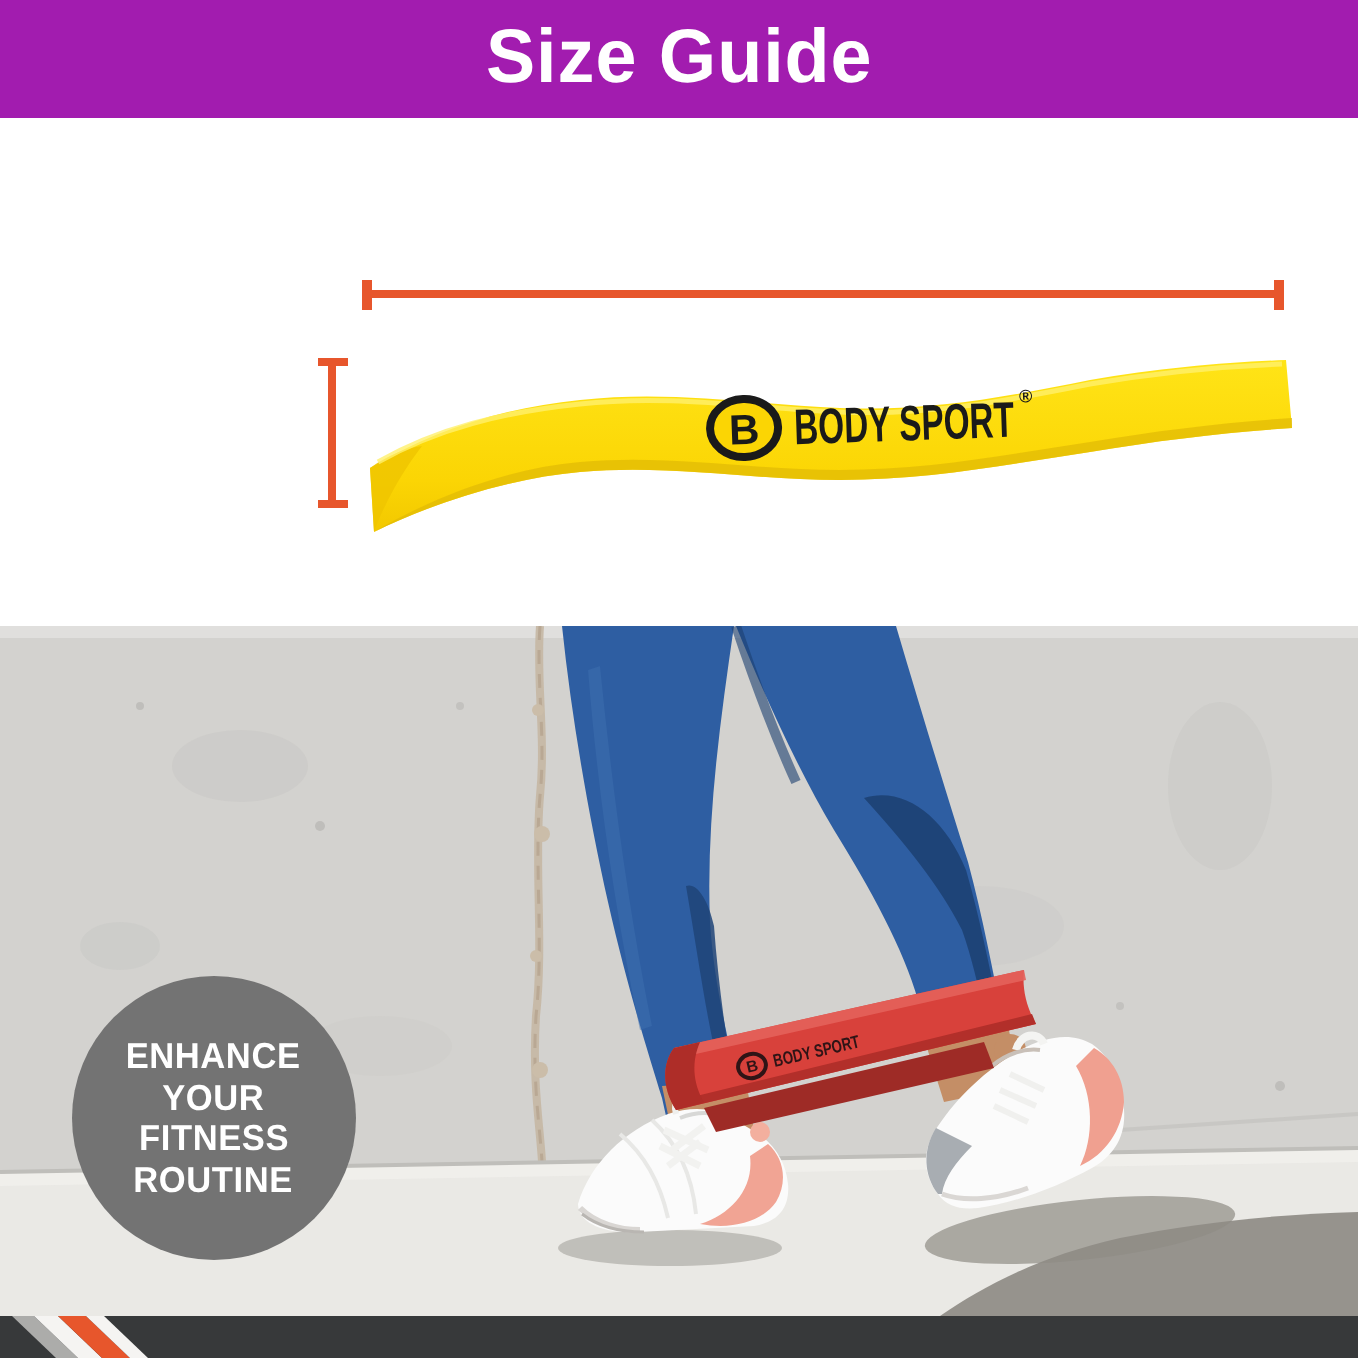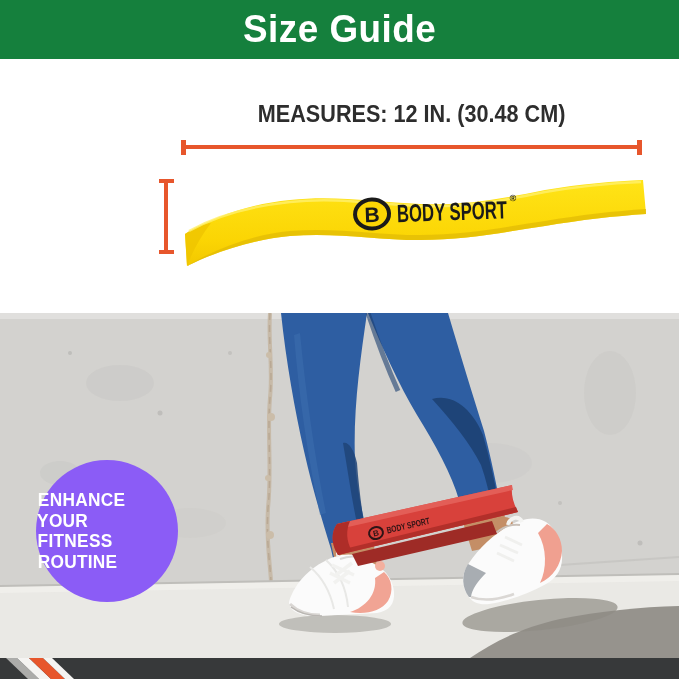--- a/index.html
+++ b/index.html
@@ -3,21 +3,21 @@
 <meta charset="utf-8">
 <style>
   html,body { margin:0; padding:0; background:#ffffff; }
   .page {
     position:relative; width:679px; height:679px; overflow:hidden;
     background:#ffffff; font-family:"Liberation Sans", sans-serif;
   }
   
   .header {
     position:absolute; left:0; top:0; width:679px; height:59px;
-    background:#15803d; display:flex; align-items:center; justify-content:center;
+    background:#a21caf; display:flex; align-items:center; justify-content:center;
   }
   .header .title {
     color:#ffffff; font-size:38px; font-weight:bold; letter-spacing:0.5px;
     transform:scaleX(0.97);
   }
   
   .len-label {
     position:absolute; left:182px; top:101px; width:459px; text-align:center;
     font-size:23px; font-weight:bold; color:#2D2D2D; white-space:nowrap;
   }
@@ -39,46 +39,43 @@
   .vline::before, .vline::after {
     content:""; position:absolute; width:15px; height:4px; left:-5.5px; background:#E7562C;
   }
   .vline::before { top:-2px; } .vline::after { bottom:-2px; }
   
   .band-svg   { position:absolute; left:175px; top:168px; }
   .photo-svg  { position:absolute; left:0px;  top:313px; }
   .stripe-svg { position:absolute; left:0px;  top:658px; }
   
   .badge-circle {
-    position:absolute; left:36px; top:460px; width:142px; height:142px;
-    border-radius:50%; background:#8b5cf6;
-    display:flex; flex-direction:column; align-items:flex-start; justify-content:center;
+    position:absolute; left:36px; top:488px; width:142px; height:142px;
+    border-radius:50%; background:#737373;
+    display:flex; flex-direction:column; align-items:center; justify-content:center;
   }
   .badge-circle span {
     color:#ffffff; font-weight:bold; font-size:18px; line-height:20.5px;
     letter-spacing:0.3px; transform:scaleX(0.96); white-space:nowrap;
   }
   
   .footer {
     position:absolute; left:0; top:658px; width:679px; height:21px; background:#37393A;
   }
   svg text { font-family:"Liberation Sans", sans-serif; }
 </style>
 </head>
 <body>
 
 <div class="page">
 
   <div class="header">
     <div class="title">Size Guide</div>
   </div>
 
-  <div class="len-label">
-    <span class="cond">MEASURES: 12 IN. (30.48 CM)</span>
-  </div>
   <div class="hline"></div>
 
   <div class="vline"></div>
 
   <svg class="band-svg" width="480" height="105" viewBox="0 0 480 105">
     <defs>
       <linearGradient id="bandGrad" x1="0" y1="0" x2="0" y2="1">
         <stop offset="0" stop-color="#FFE417"></stop>
         <stop offset="0.7" stop-color="#FBD504"></stop>
         <stop offset="1" stop-color="#F2C800"></stop>

